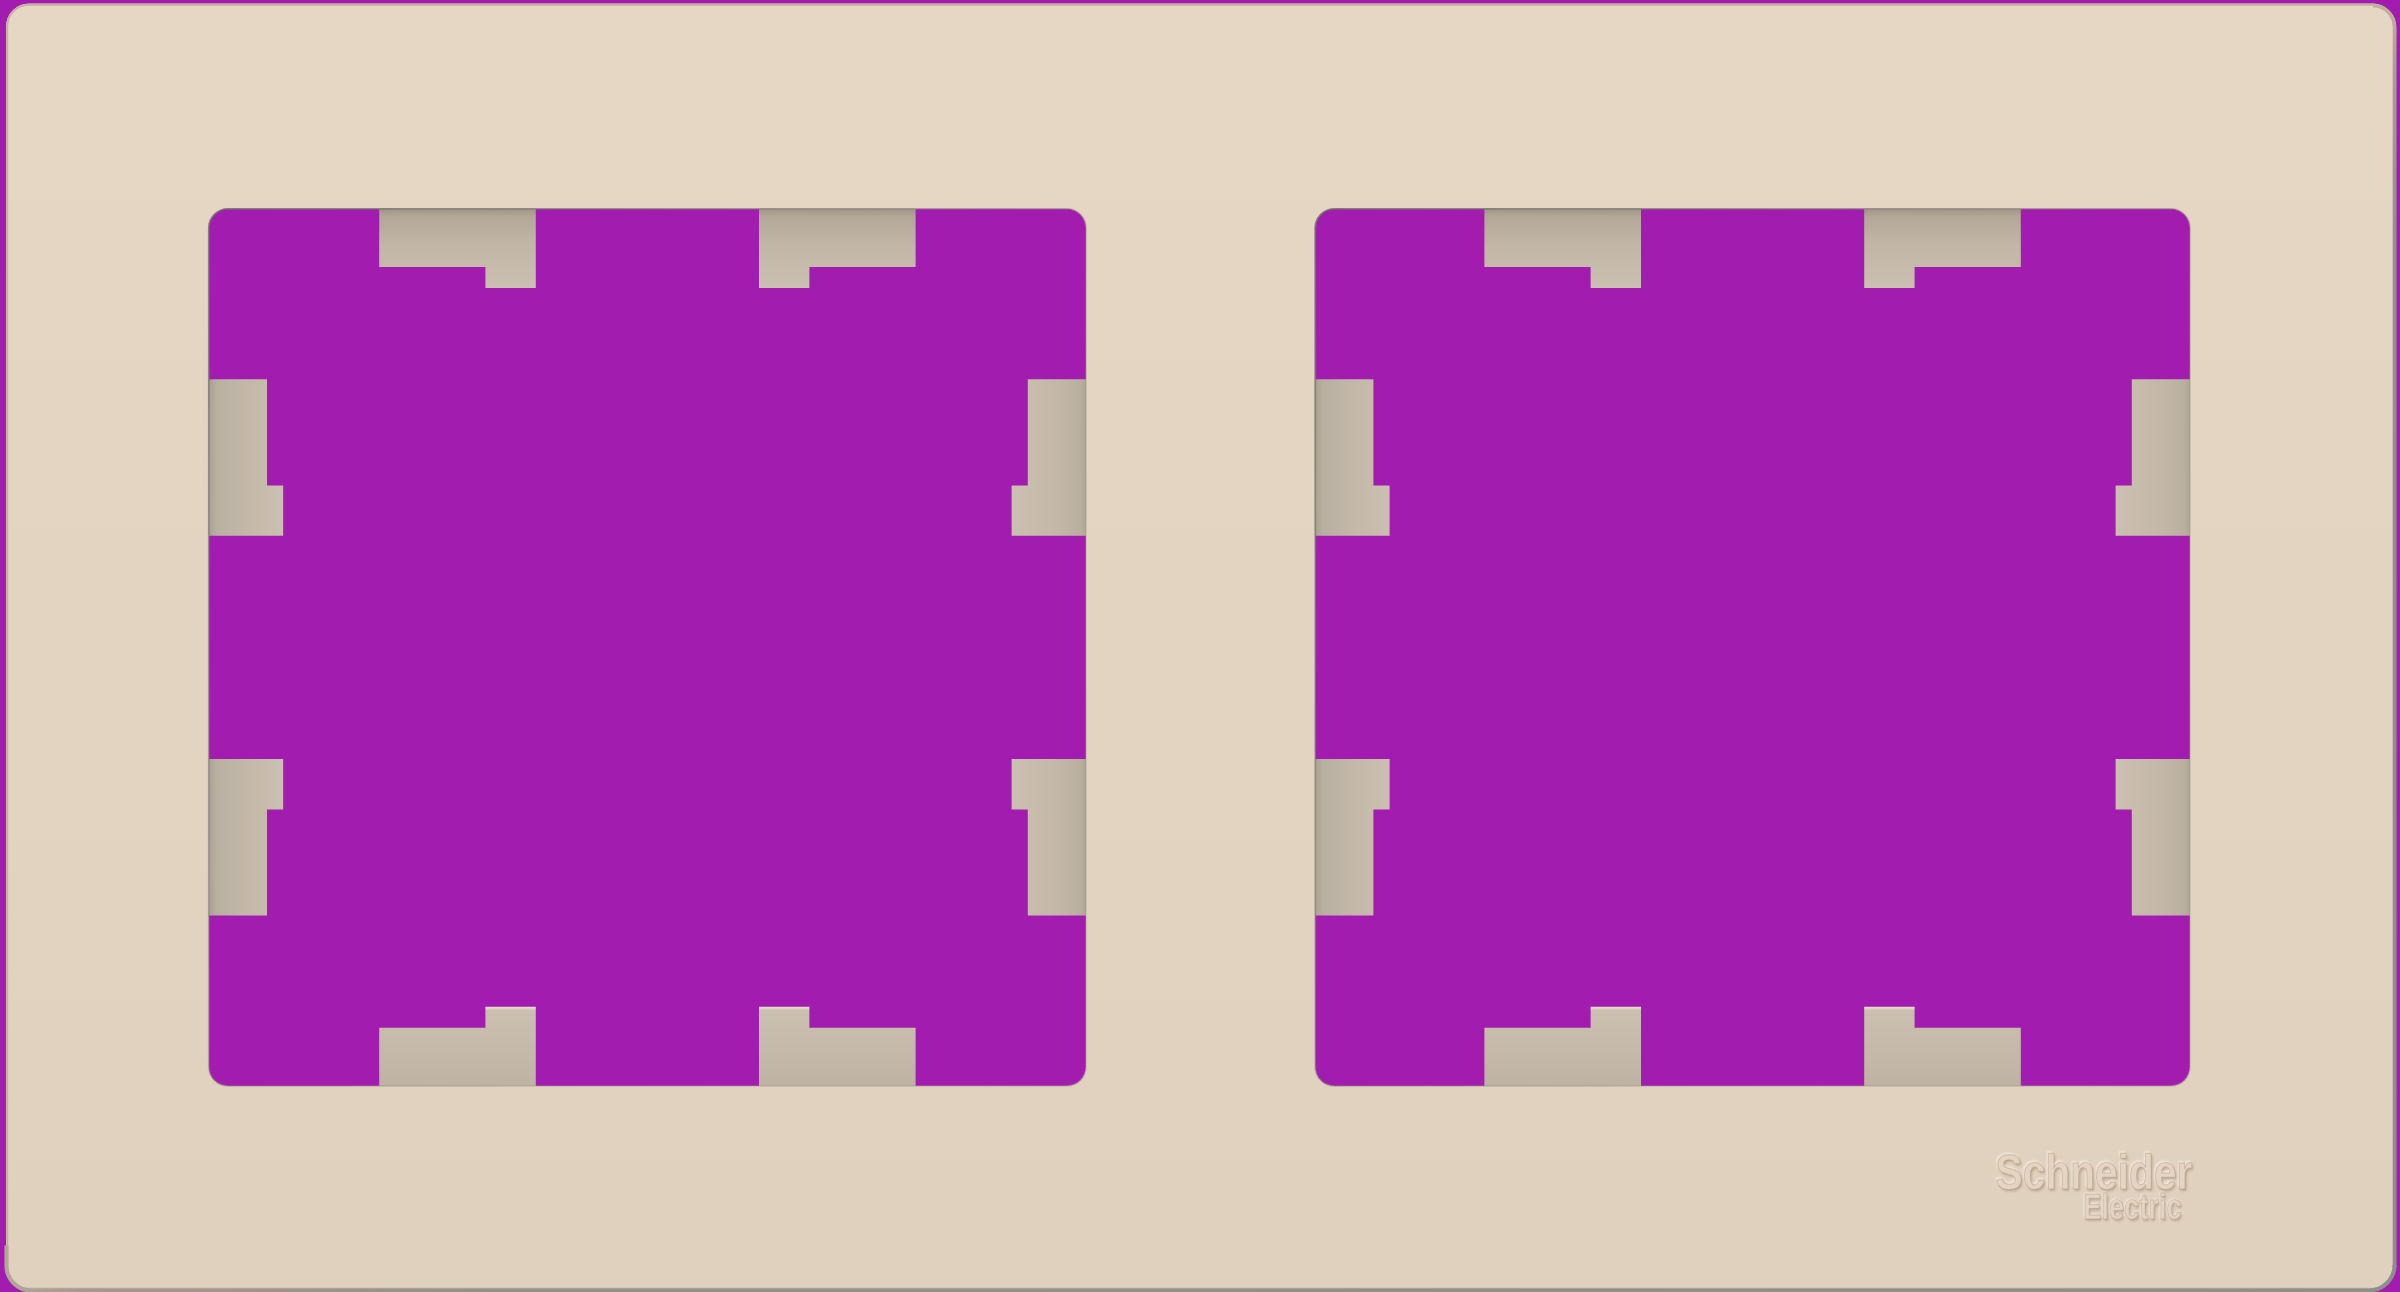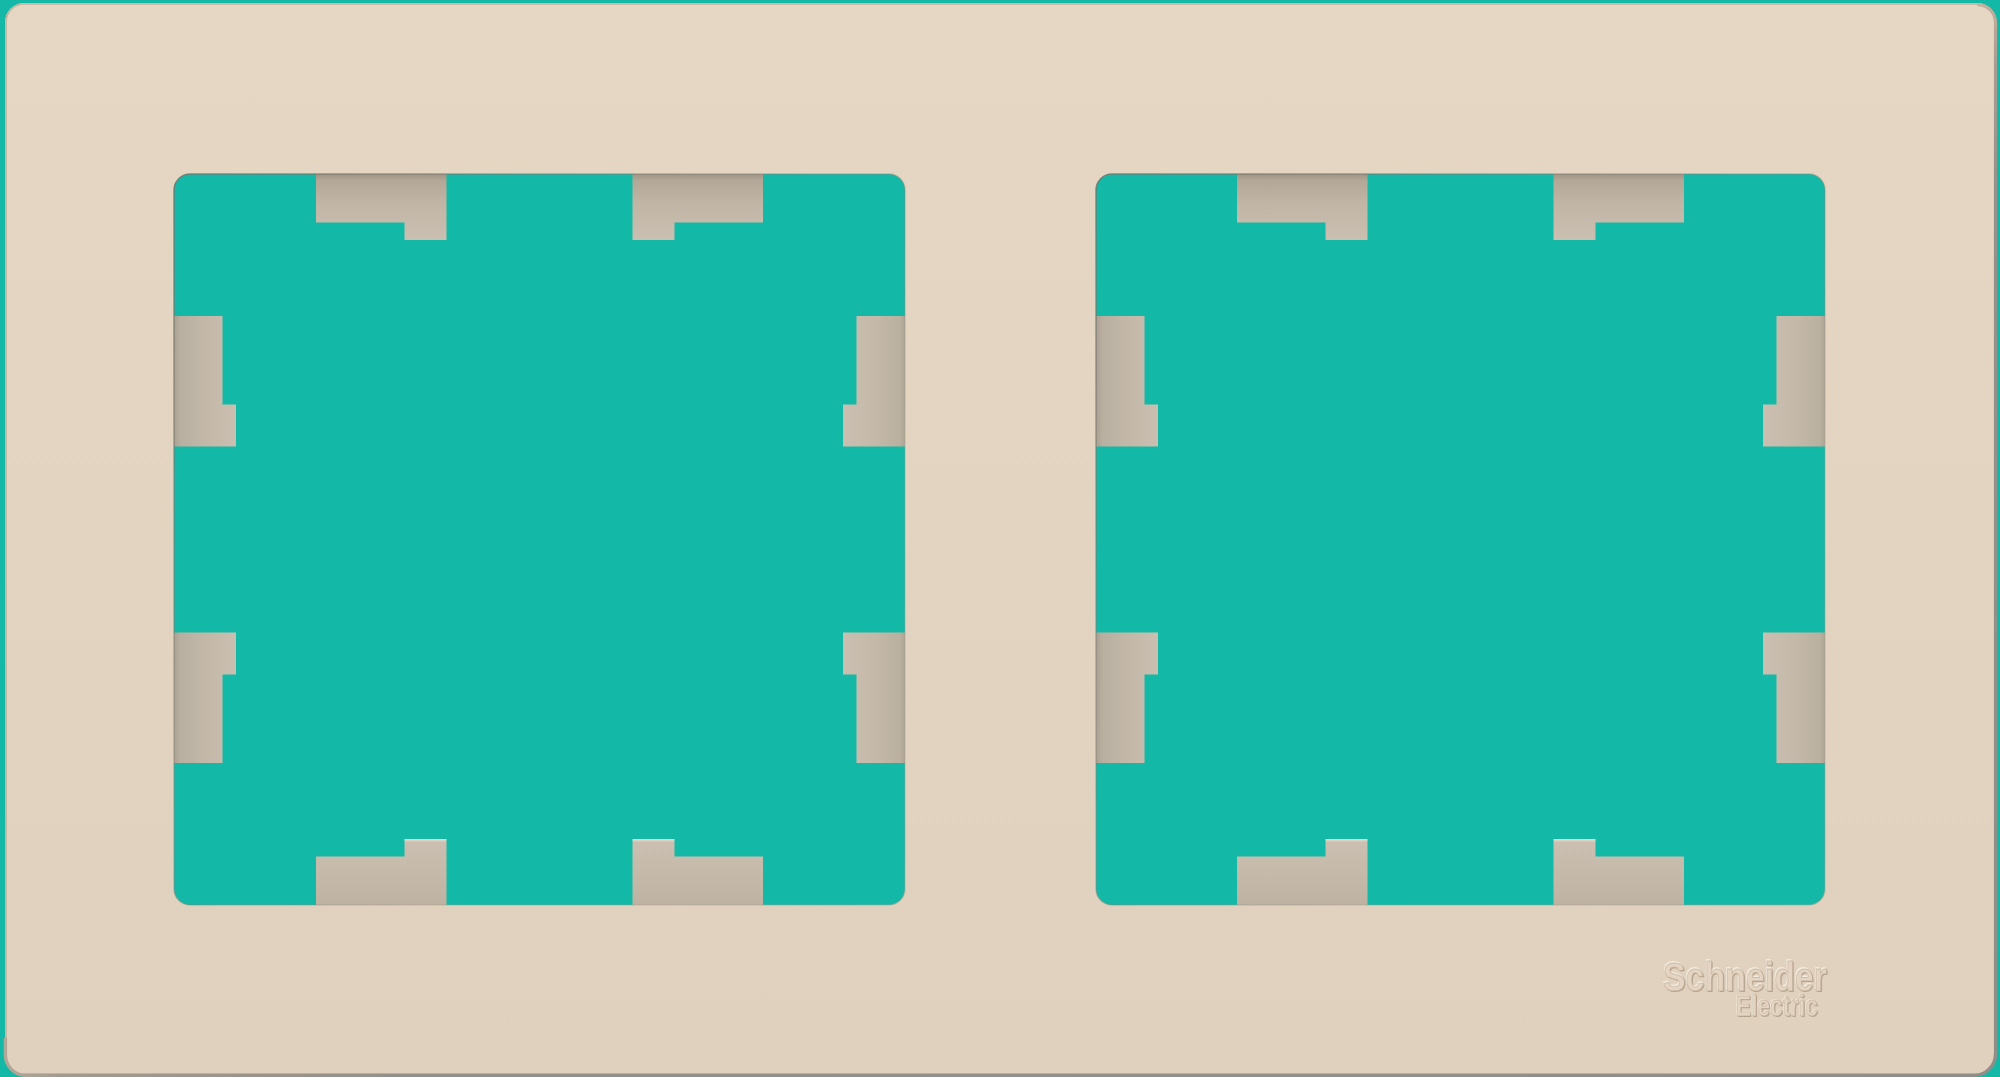--- a/index.html
+++ b/index.html
@@ -1,16 +1,16 @@
 <!DOCTYPE html>
 <html><head>
 <meta charset="utf-8">
 <style>
   html,body{margin:0;padding:0;background:#ffffff;}
-  .stage{position:relative;width:2000px;height:1077px;overflow:hidden;background:#14b8a6;
+  .stage{position:relative;width:2000px;height:1077px;overflow:hidden;background:#a21caf;
          font-family:"Liberation Sans", sans-serif;}
   svg{display:block}
 </style>
 </head>
 <body>
 <div class="stage">
 <svg width="2000" height="1077" viewBox="0 0 2000 1077" xmlns="http://www.w3.org/2000/svg" style="filter:blur(0.45px)">
   <defs>
     <linearGradient id="face" x1="0" y1="0" x2="0" y2="1">
       <stop offset="0" stop-color="#e6d6c4"></stop>

